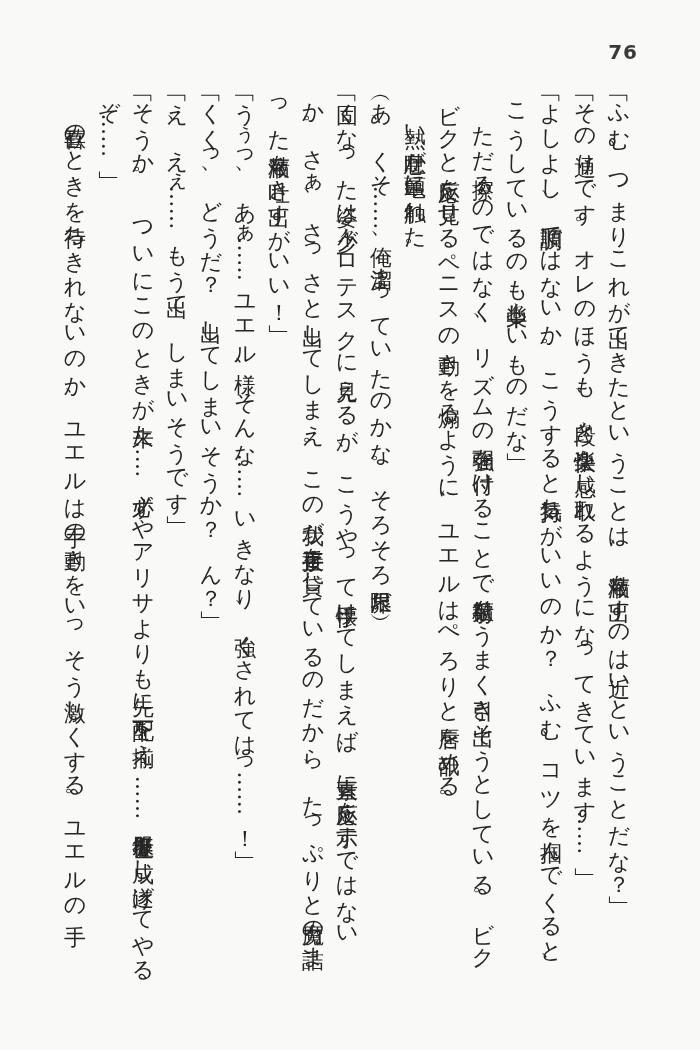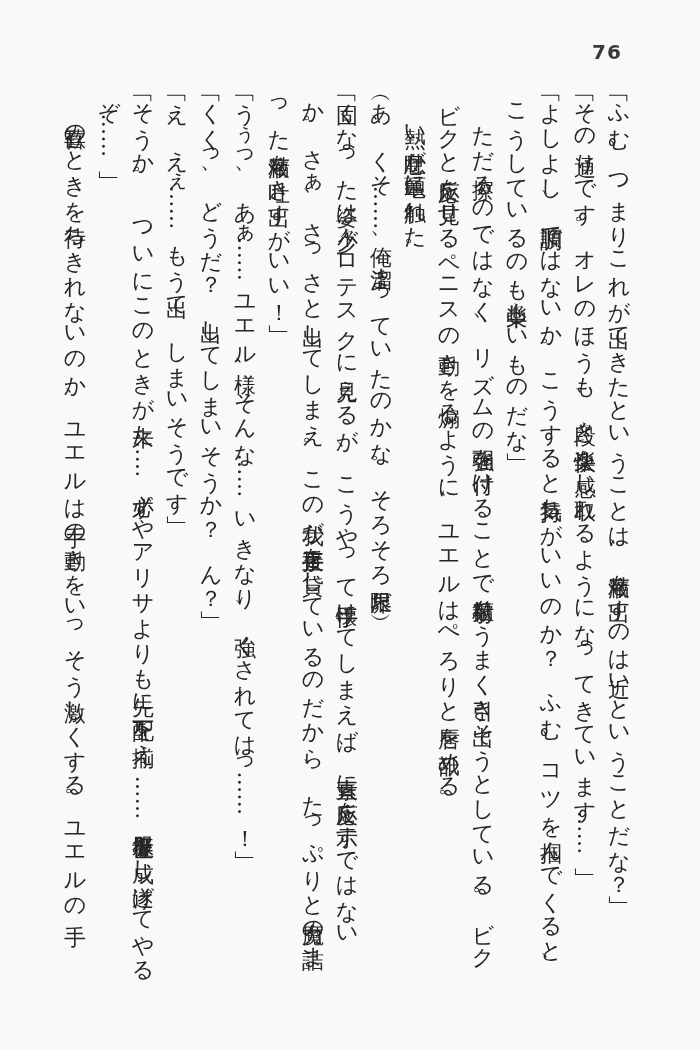--- a/index.html
+++ b/index.html
@@ -17,21 +17,21 @@
     width: 700px;
     height: 1050px;
     background: #f9f9f7;
     overflow: hidden;
   }
   .page-number {
     position: absolute;
     top: 40px;
     left: 592px;
     width: 46px;
-    text-align: left;
+    text-align: right;
     font-family: "DejaVu Sans", "Liberation Sans", sans-serif;
     font-size: 20px;
     font-weight: 600;
     color: #3a3a3a;
     letter-spacing: 1px;
   }
   .text-block {
     position: absolute;
     top: 88px;
     right: 64px;

